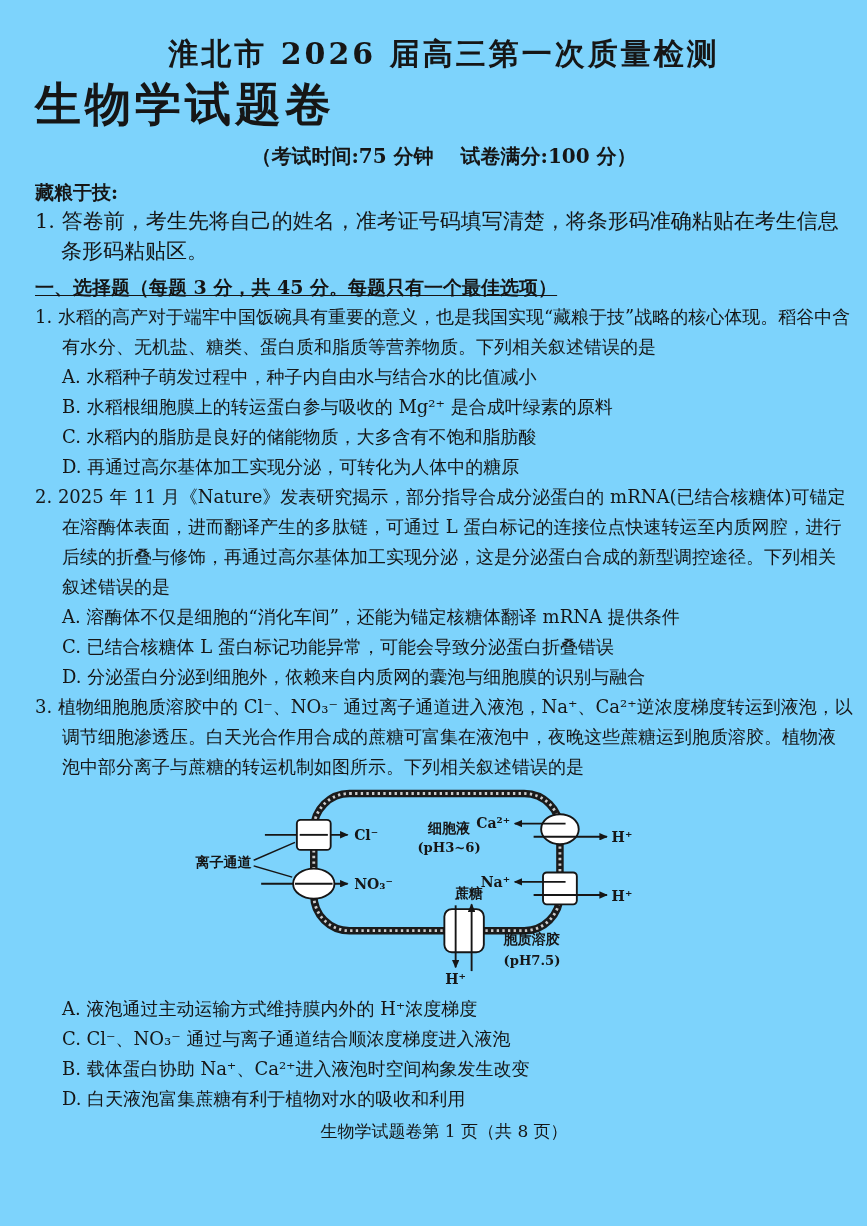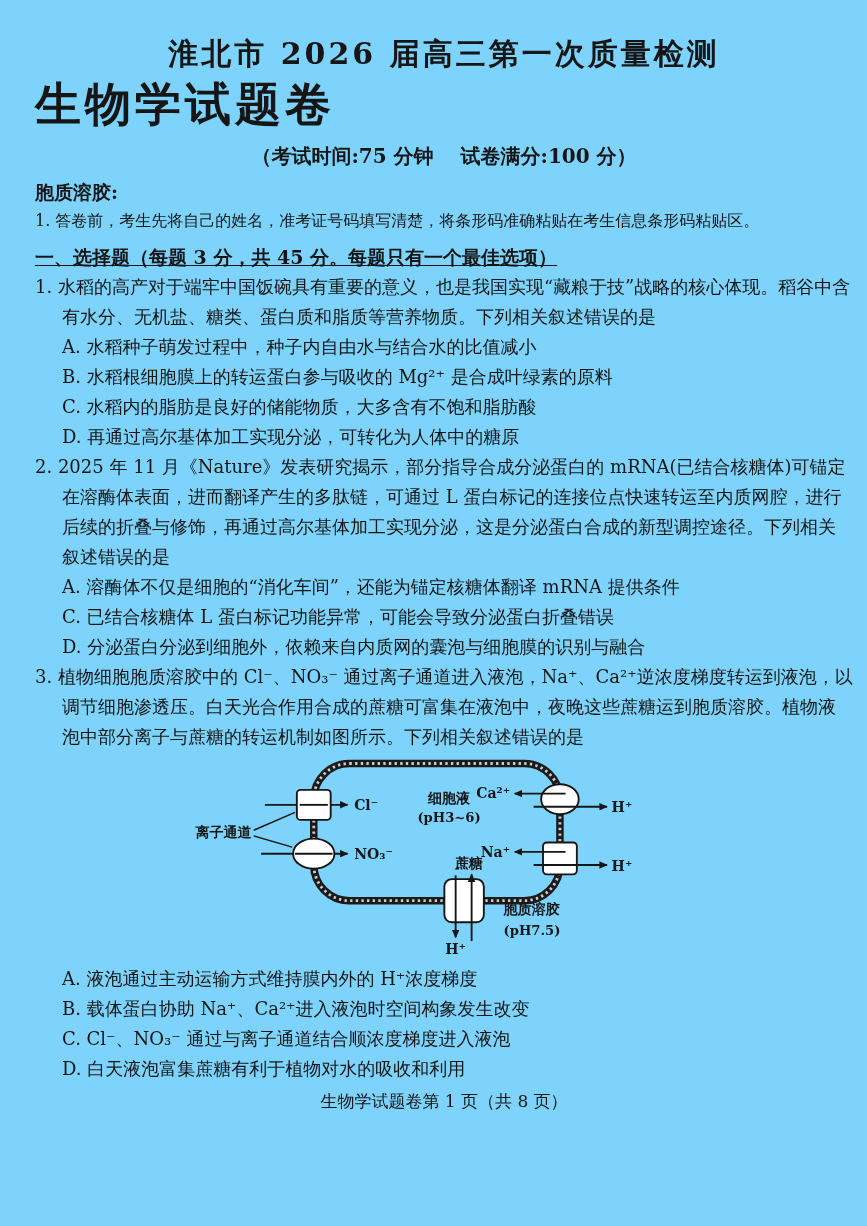--- a/index.html
+++ b/index.html
@@ -6,41 +6,41 @@
   .page{
     width:867px;height:1226px;margin:0 auto;background:#7dd3fc;color:#161616;
     font-family:"DejaVu Serif","Liberation Serif",serif;
     overflow:hidden;position:relative;box-sizing:border-box;
     padding:34px 14px 0 35px;
   }
   .exam-title{font-size:30px;font-weight:700;text-align:center;line-height:40px;margin:0;letter-spacing:3px;}
   .paper-title{font-size:46px;font-weight:700;line-height:54px;margin:3px 0 0 0;letter-spacing:4px;}
   .exam-info{font-size:20px;font-weight:700;text-align:center;line-height:28px;margin:11px 0 0 0;white-space:pre;}
   .notice-heading{font-size:19px;font-weight:700;line-height:28px;margin:8px 0 0 0;}
-  .notice-item{font-size:16px;line-height:30px;margin:0;padding-left:26px;text-indent:-26px;}
+  .notice-item{font-size:21px;line-height:30px;margin:0;padding-left:26px;text-indent:-26px;}
   .section-heading{font-size:19px;font-weight:700;line-height:30px;margin:6px 0 0 0;text-decoration:underline;}
   .stem{font-size:18px;line-height:30px;margin:0;padding-left:27px;text-indent:-27px;}
   .option{font-size:18px;line-height:30px;margin:0 0 0 27px;}
   .diagram-wrap{margin:4px 0 2px 158px;}
   .page-footer{font-size:17px;text-align:center;line-height:26px;margin:4px 0 0 0;}
   svg text{font-family:"DejaVu Serif","Liberation Serif",serif;font-weight:700;fill:#161616;}
   .chem{font-size:15px;}
   .cjk{font-size:15px;}
   .cjk-s{font-size:14px;}
 </style>
 </head>
 <body>
 
 <div class="page">
 
   <h1 class="exam-title">淮北市 2026 届高三第一次质量检测</h1>
   <h2 class="paper-title">生物学试题卷</h2>
   <p class="exam-info">（考试时间:75 分钟　 试卷满分:100 分）</p>
 
-  <p class="notice-heading">胞质溶胶:</p>
+  <p class="notice-heading">藏粮于技:</p>
   <p class="notice-item">1. 答卷前，考生先将自己的姓名，准考证号码填写清楚，将条形码准确粘贴在考生信息条形码粘贴区。</p>
 
   <p class="section-heading">一、选择题（每题 3 分，共 45 分。每题只有一个最佳选项）</p>
 
   <div class="question">
     <p class="stem"><span>1.</span> <span>水稻的高产对于端牢中国饭碗具有重要的意义，也是我国实现“藏粮于技”战略的核心体现。稻谷中含有水分、无机盐、糖类、蛋白质和脂质等营养物质。下列相关叙述错误的是</span></p>
     <p class="option">A. 水稻种子萌发过程中，种子内自由水与结合水的比值减小</p>
     <p class="option">B. 水稻根细胞膜上的转运蛋白参与吸收的 Mg²⁺ 是合成叶绿素的原料</p>
     <p class="option">C. 水稻内的脂肪是良好的储能物质，大多含有不饱和脂肪酸</p>
     <p class="option">D. 再通过高尔基体加工实现分泌，可转化为人体中的糖原</p>
@@ -101,20 +101,20 @@
         <line x1="296" y1="197" x2="296" y2="126" stroke="#161616" stroke-width="2" marker-end="url(#ah)"></line>
         <text x="293" y="119" text-anchor="middle" class="cjk">蔗糖</text>
         <text x="279" y="211" text-anchor="middle" class="chem">H⁺</text>
 
         <text x="330" y="168" class="cjk">胞质溶胶</text>
         <text x="330" y="190" class="cjk-s">(pH7.5)</text>
       </svg>
     </div>
 
     <p class="option">A. 液泡通过主动运输方式维持膜内外的 H⁺浓度梯度</p>
+    <p class="option">C. Cl⁻、NO₃⁻ 通过与离子通道结合顺浓度梯度进入液泡</p>
     <p class="option">B. 载体蛋白协助 Na⁺、Ca²⁺进入液泡时空间构象发生改变</p>
-    <p class="option">C. Cl⁻、NO₃⁻ 通过与离子通道结合顺浓度梯度进入液泡</p>
     <p class="option">D. 白天液泡富集蔗糖有利于植物对水的吸收和利用</p>
   </div>
 
   <p class="page-footer">生物学试题卷第 1 页（共 8 页）</p>
 
 </div>
 
 </body></html>

